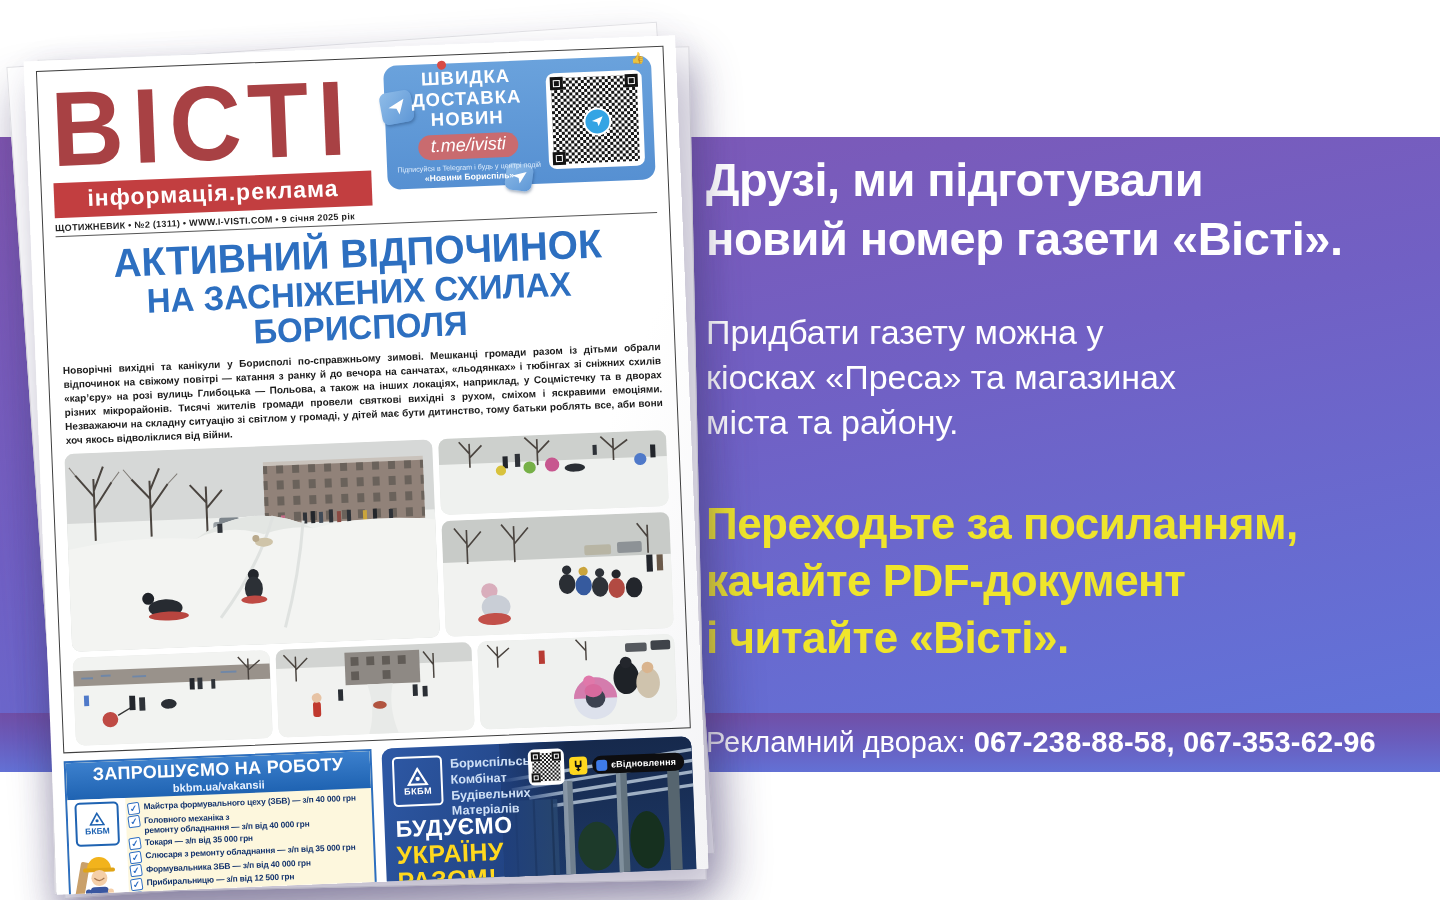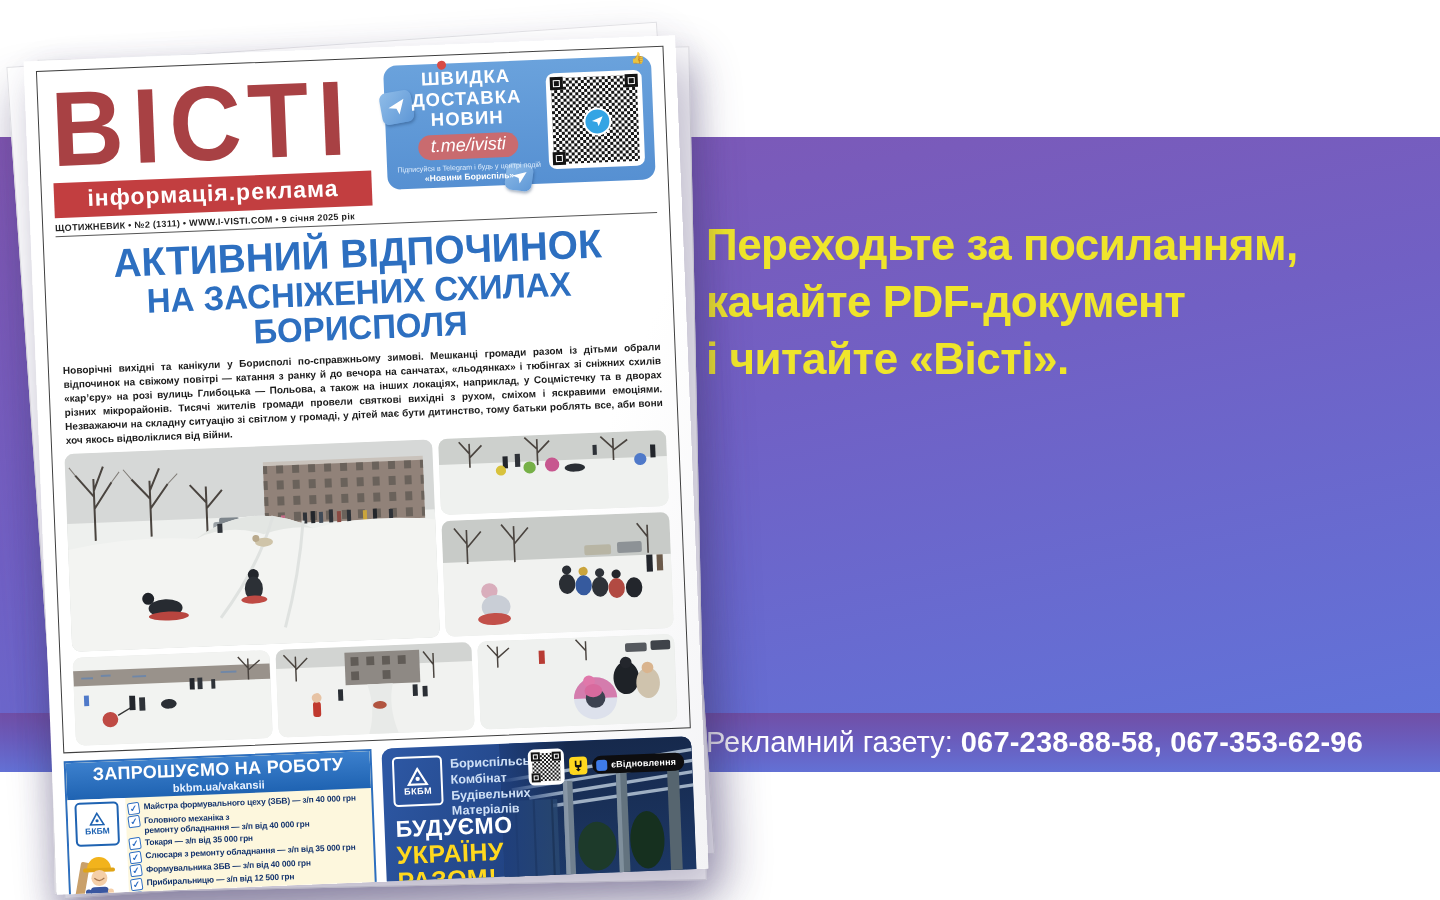--- a/index.html
+++ b/index.html
@@ -13,21 +13,21 @@
         display:flex;align-items:center;}
   .phone-line{margin-left:706px;font-size:29px;color:#fff;white-space:nowrap;}
   .phone-line .lbl{font-weight:400;}
   .phone-line .num{font-weight:700;letter-spacing:.2px;margin-top:13px;}
   
   .right-panel{position:absolute;left:706px;top:150px;width:706px;color:#fff;}
   .right-panel h1{margin:0;font-size:47px;font-weight:700;line-height:1.26;
         letter-spacing:-.5px;white-space:pre-line;}
   .right-panel p{margin:42px 0 0;font-size:34px;font-weight:400;line-height:1.32;
         white-space:pre-line;}
-  .right-panel h2{margin:66px 0 0;font-size:44px;font-weight:700;color:#efe52b;
+  .right-panel h2{margin:50px 0 0;font-size:44px;font-weight:700;color:#efe52b;
         line-height:1.3;letter-spacing:-.5px;white-space:pre-line;}
   
   .paper-wrap{position:absolute;left:40px;top:48px;width:652px;height:834px;
         transform:rotate(-2.3deg);}
   .sheet{position:absolute;inset:0;background:#fff;border:1px solid #e3e3e6;}
   .sheet-a{transform:rotate(-1.7deg) translate(-5px,-5px);box-shadow:0 26px 48px rgba(70,60,110,.30);}
   .sheet-b{transform:rotate(1.1deg) translate(6px,5px);box-shadow:0 18px 34px rgba(70,60,110,.22);}
   .page{position:absolute;inset:0;background:linear-gradient(115deg,#ffffff 72%,#f3f3f5 100%);
         box-shadow:16px 26px 48px rgba(60,50,100,.33);padding:10px 12px;box-sizing:border-box;overflow:hidden;}
   .frame{border:1px solid #3f3f3f;padding:8px 12px 6px;box-sizing:border-box;}
@@ -124,28 +124,33 @@
   .tg-plane-b{left:118px;bottom:-6px;width:27px;height:27px;transform:rotate(10deg);}
 </style>
 </head>
 <body>
 
 <div class="stage">
 
   <div class="band"></div>
 
   <section class="right-panel">
+    <h1>Друзі, ми підготували
+новий номер газети «Вісті».</h1>
+    <p>Придбати газету можна у
+кіосках «Преса» та магазинах
+міста та району.</p>
     <h2>Переходьте за посиланням,
 качайте PDF-документ
 і читайте «Вісті».</h2>
   </section>
 
   <div class="phone-strip">
     <div class="phone-line">
-      <span class="lbl">Рекламний газету: </span><span class="num">067-238-88-58, 067-353-62-96</span>
+      <span class="lbl">Рекламний дворах: </span><span class="num">067-238-88-58, 067-353-62-96</span>
     </div>
   </div>
 
   <div class="paper-wrap">
     <div class="sheet sheet-a"></div>
     <div class="sheet sheet-b"></div>
 
     <article class="page">
       <div class="frame">
 

